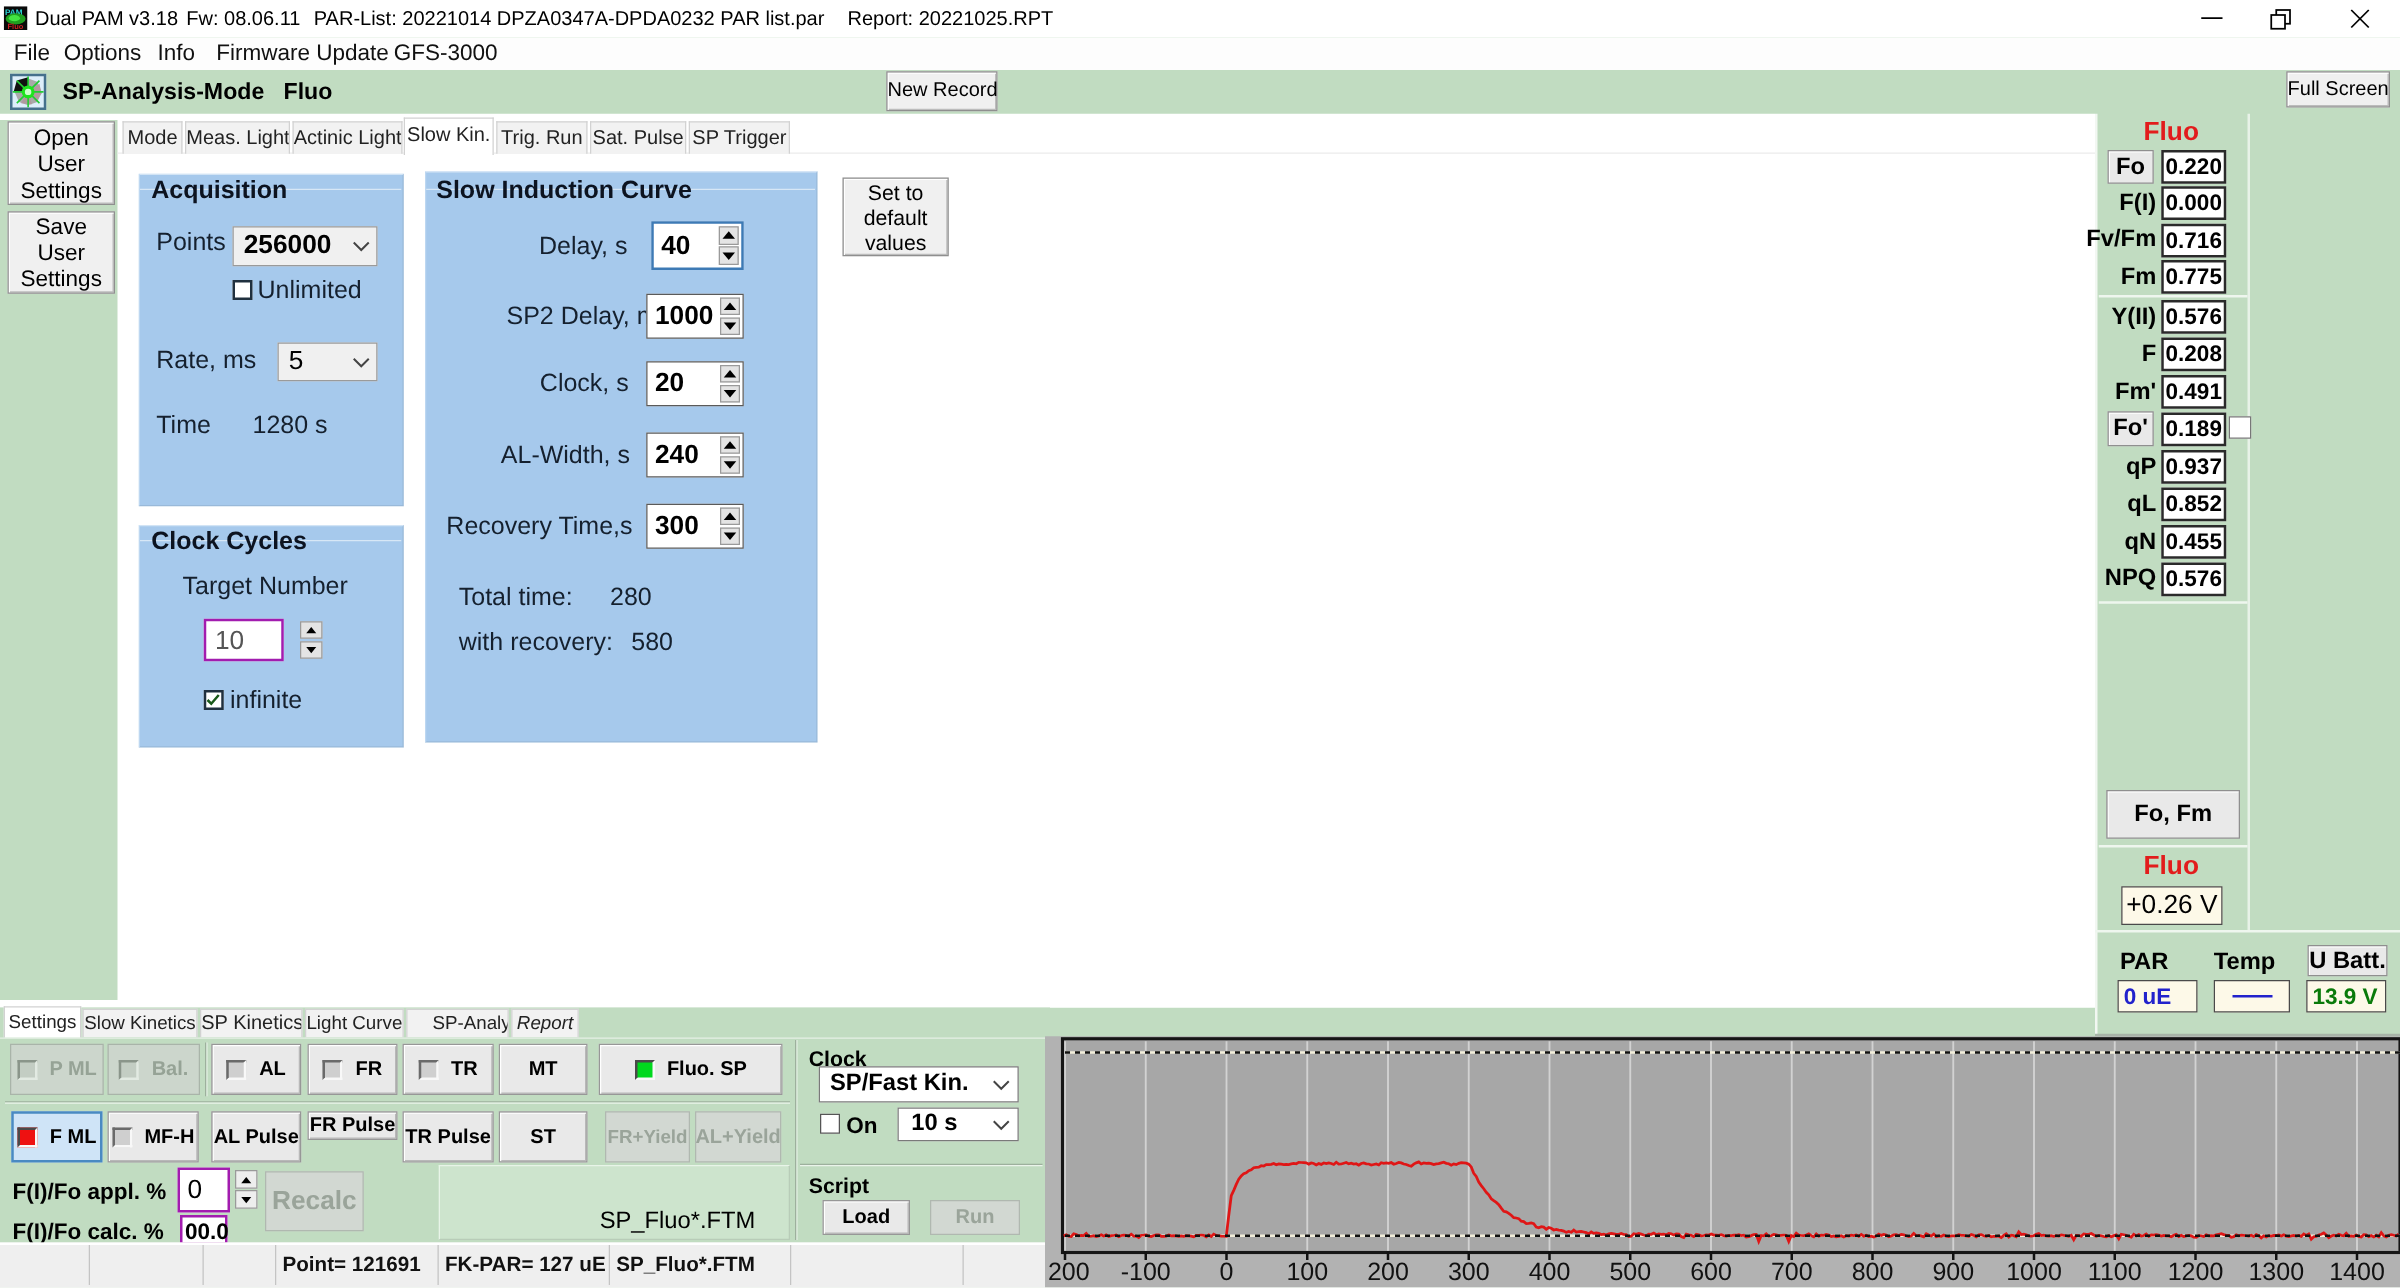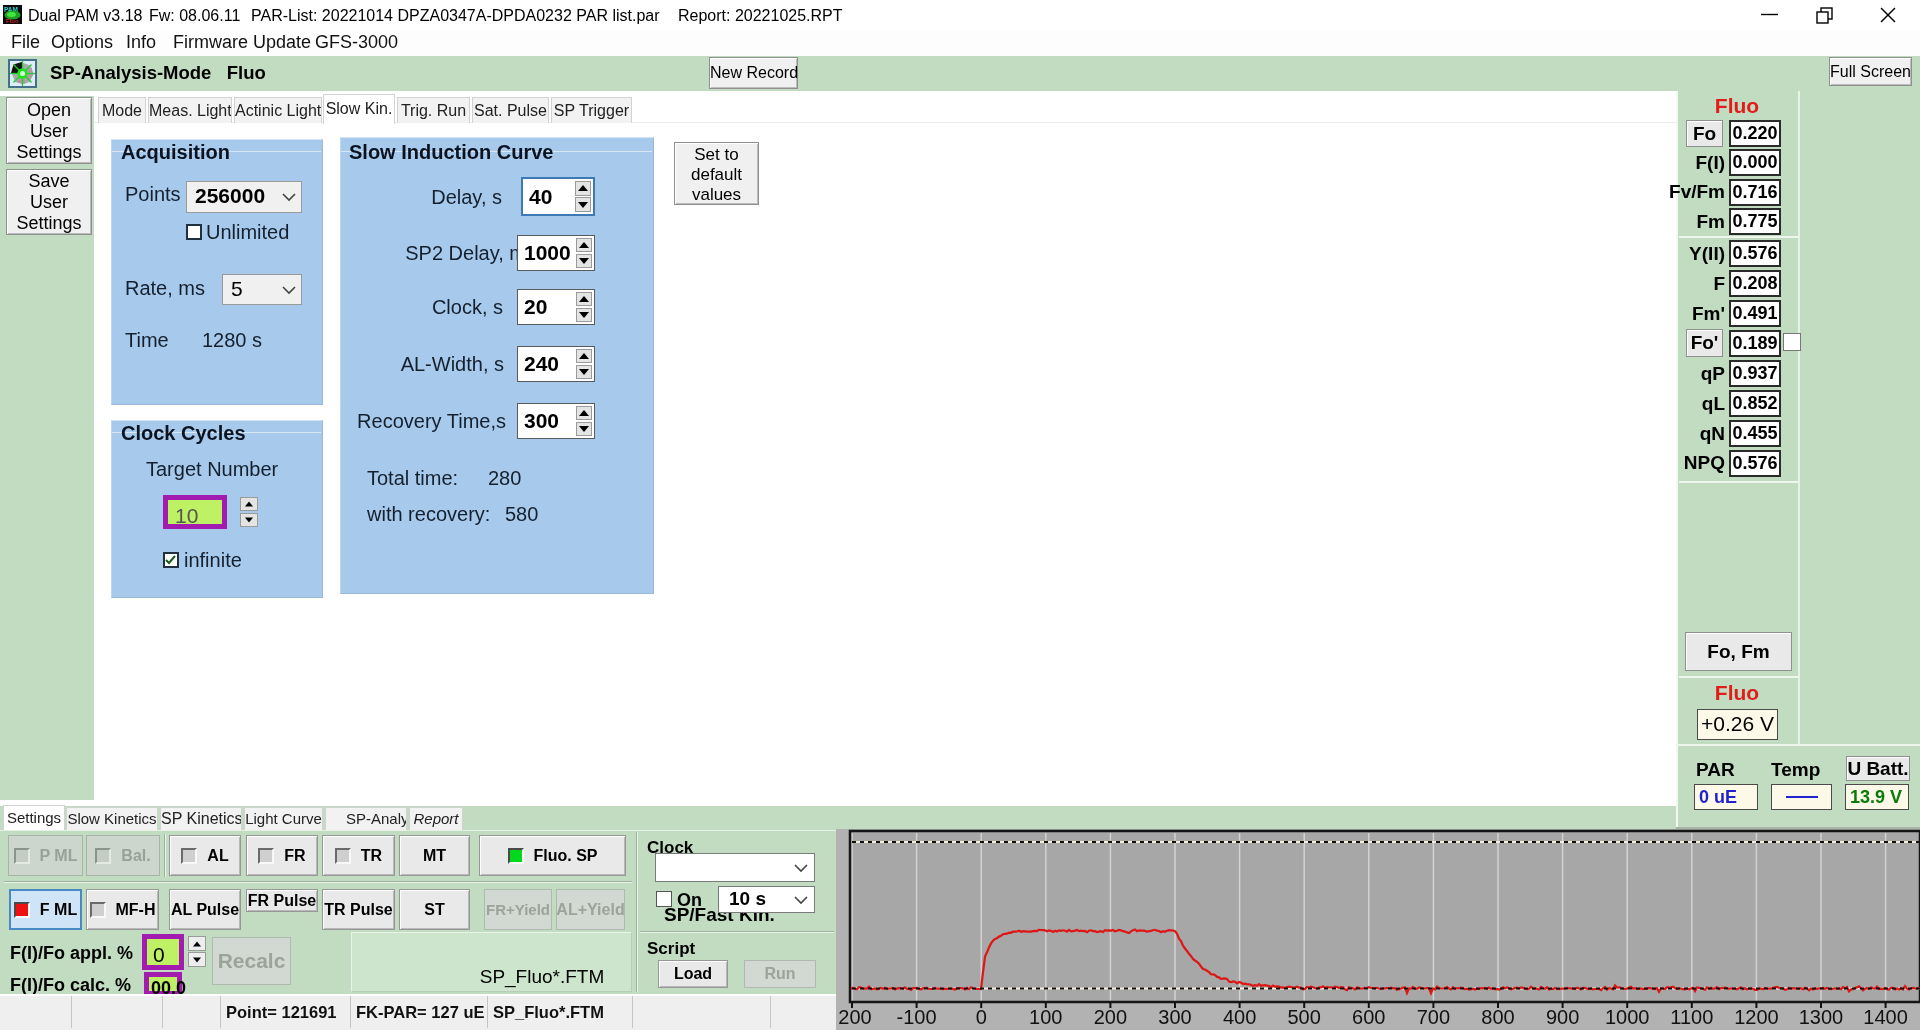--- a/index.html
+++ b/index.html
@@ -15,21 +15,21 @@
 
 #header { left:0; top:56px; width:1920px; height:35px; background:#c1dcc1; }
 .btn { position:absolute; background:#f0f0f0; border:1px solid #8f8f8f; box-shadow:inset 1px 1px 0 #ffffff, inset -1px -1px 0 #bcbcbc; color:#000; text-align:center; white-space:nowrap; }
 
 .tab { position:absolute; background:#f2f2f2; border:1px solid #d2d2d2; border-bottom:none; font-size:16px; color:#222; text-align:center; white-space:nowrap; overflow:hidden; }
 .tabsel { background:#ffffff; z-index:3; }
 
 .bluepanel { position:absolute; background:#a6c9ec; border-top:1px solid rgba(255,255,255,0.5); border-left:1px solid rgba(255,255,255,0.25); border-right:1px solid rgba(0,0,0,0.08); border-bottom:1px solid rgba(0,0,0,0.08); }
 .bp-title { position:absolute; font-size:20px; font-weight:bold; color:#0c1320; white-space:nowrap; }
 .bluelabel { position:absolute; font-size:20px; color:#15202e; white-space:nowrap; }
-.whitebox { position:absolute; background:#bef264; border:5px solid #a21caf; }
+.whitebox { position:absolute; background:#ffffff; border:2px solid #a21caf; }
 
 .spin { position:absolute; background:#ffffff; border:1px solid #5a5a5a; }
 .spin .num { position:absolute; left:6px; top:0; bottom:0; font-size:21px; font-weight:bold; color:#000; display:flex; align-items:center; }
 .spinbtns { position:absolute; right:2px; top:2px; bottom:2px; width:16px; display:flex; flex-direction:column; justify-content:space-between; }
 .sbtn { height:48%; background:#e4e4e4; border:1px solid #9a9a9a; position:relative; }
 .sbtn:after { content:""; position:absolute; left:50%; top:50%; transform:translate(-50%,-50%); width:0; height:0; }
 .sbtn.up:after { border-left:5px solid transparent; border-right:5px solid transparent; border-bottom:6px solid #000; }
 .sbtn.dn:after { border-left:5px solid transparent; border-right:5px solid transparent; border-top:6px solid #000; }
 
 .cb { position:absolute; background:#fff; border:2px solid #20303f; }
@@ -307,21 +307,21 @@
       <span style="position:absolute; left:2px; top:1px; font-size:18px; font-weight:bold; color:#000;">00.0</span>
     </div>
   <div class="bbtn dis2" style="left:212px; top:937px; width:79px; height:48px; font-size:21px;">Recalc</div>
 
   <div class="abs" style="left:351px; top:932px; width:281px; height:60px; background:#cde4cd; border:1px solid #b8ccb8; border-top-color:#e8f4e8; border-left-color:#e8f4e8;"></div>
   <div class="abs" style="left:442px; top:966px; width:200px; height:24px; font-size:19px; color:#000; text-align:center; white-space:nowrap;">SP_Fluo*.FTM</div>
 
   <div class="etchv" style="left:636px; top:832px; height:160px;"></div>
   <div class="blabel" style="left:647px; top:838px; font-size:17px;">Clock</div>
   <div class="abs" style="left:655px; top:853px; width:160px; height:29px; background:#ffffff; border:1px solid #7a7a7a;">
-    <div class="abs" style="left:8px; top:2px; font-size:19px; font-weight:bold; color:#000;margin-top:48px;">SP/Fast Kin.</div>
+    <div class="abs" style="left:8px; top:2px; font-size:19px; font-weight:bold; color:#000;">SP/Fast Kin.</div>
     <svg class="abs" style="right:6px; top:10px;" width="14" height="9">
         <polyline points="1,1 7,7 13,1" fill="none" stroke="#444" stroke-width="1.6"></polyline>
       </svg>
   </div>
   <div class="abs" style="left:656px; top:891px; width:16px; height:16px; background:#fff; border:1px solid #555;"></div>
   <div class="blabel" style="left:677px; top:890px; font-size:18px;">On</div>
   <div class="abs" style="left:718px; top:886px; width:97px; height:27px; background:#ffffff; border:1px solid #7a7a7a;">
     <div class="abs" style="left:10px; top:1px; font-size:19px; font-weight:bold; color:#000;">10 s</div>
     <svg class="abs" style="right:6px; top:9px;" width="14" height="9">
         <polyline points="1,1 7,7 13,1" fill="none" stroke="#444" stroke-width="1.6"></polyline>

